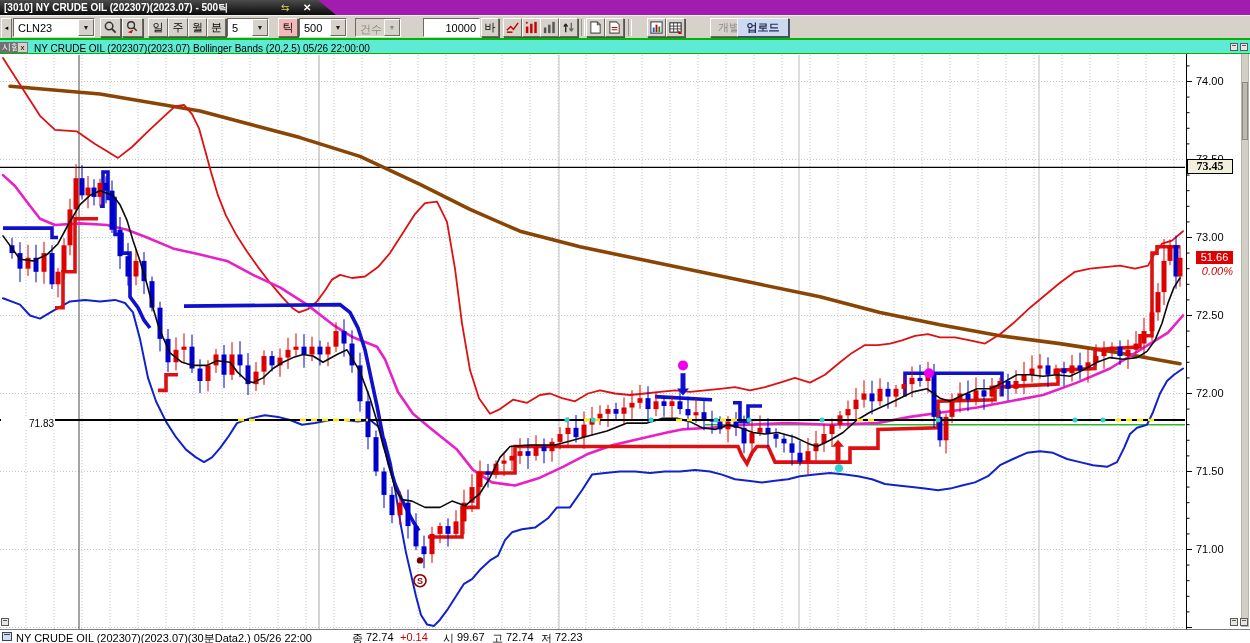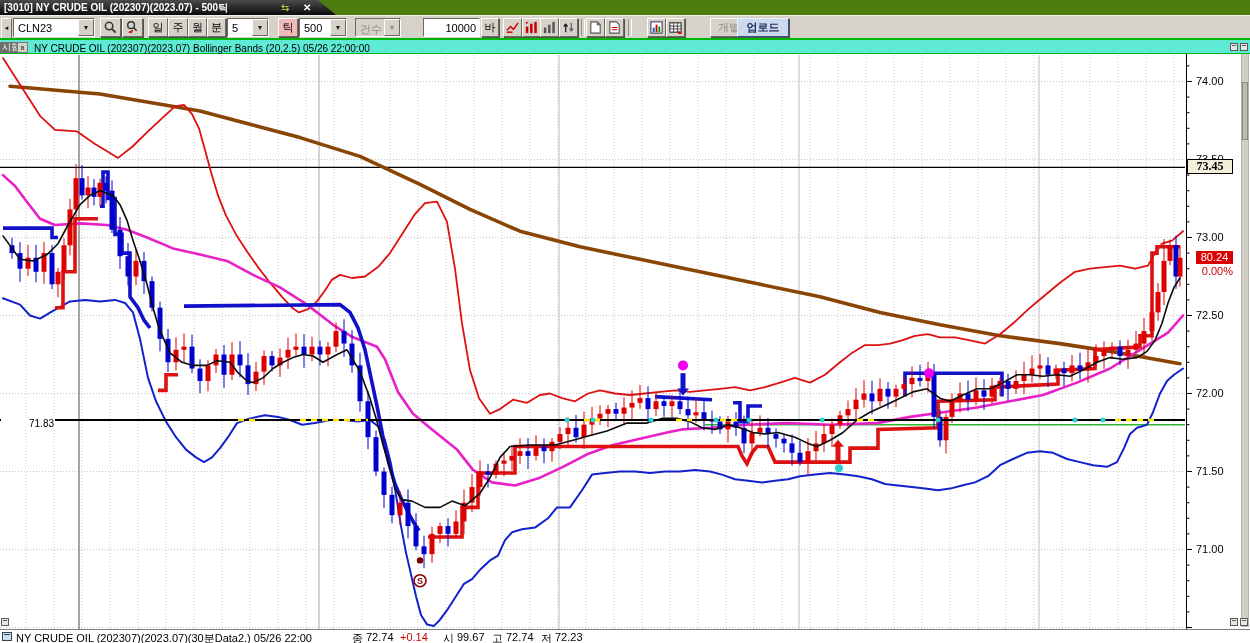--- a/index.html
+++ b/index.html
@@ -1,19 +1,19 @@
 <!DOCTYPE html>
 <html><head>
 <meta charset="utf-8">
 <style>
   html,body{margin:0;padding:0}
   body{width:1250px;height:643px;overflow:hidden;position:relative;
        font-family:"Liberation Sans",sans-serif;background:#d6d2ca;-webkit-font-smoothing:none}
   
-  .titlebar{position:absolute;left:0;top:0;width:1250px;height:15px;background:#4d7c0f}
+  .titlebar{position:absolute;left:0;top:0;width:1250px;height:15px;background:#a21caf}
   .title-tab{position:absolute;left:0;top:0;width:336px;height:15px;
      background:linear-gradient(#4b4b4b,#0b0b0b);
      clip-path:polygon(0 0,318px 0,336px 15px,0 15px);
      color:#fff;font-size:10px;line-height:15px;padding-left:4px;box-sizing:border-box;
      font-weight:bold;white-space:nowrap}
   .title-swap{position:absolute;left:281px;top:0;color:#d8d855;font-size:10px;line-height:15px}
   .title-close{position:absolute;left:303px;top:0;color:#fff;font-size:10px;font-weight:bold;line-height:15px}
   
   .toolbar{position:absolute;left:0;top:15px;width:1250px;height:23px;background:#d6d2ca;
      border-top:1px solid #f2f0ea}
@@ -653,22 +653,22 @@
     <div class="winbox" style="left:1230px;top:3px">
         <i></i>
       </div>
     <div class="winbox" style="left:1240px;top:3px">
         <i></i>
       </div>
   </div>
 
   <div class="lbl7183" id="lbl7183" style="top: 380px; padding-left: 28px;">71.83</div>
   <div class="box7345" id="box7345" style="top: 121.28px; font-family: Liberation Serif, serif;">73.45</div>
-  <div class="boxprice" id="boxprice" style="top: 212.76px;">80.24</div>
-  <div class="boxpct" id="boxpct" style="top: 226.76px;">0.00%</div>
+  <div class="boxprice" id="boxprice" style="top: 212.76px;">51.66</div>
+  <div class="boxpct" id="boxpct" style="top: 226.76px; font-style: italic;">0.00%</div>
 
   <div class="vscroll">
     <div class="vthumb" id="vthumb" style="top: 42px; height: 58px;"></div>
   </div>
 
   <div class="winbox" style="left:1230px;top:580px">
       <i></i>
     </div>
   <div class="winbox" style="left:1240px;top:580px">
       <i></i>

